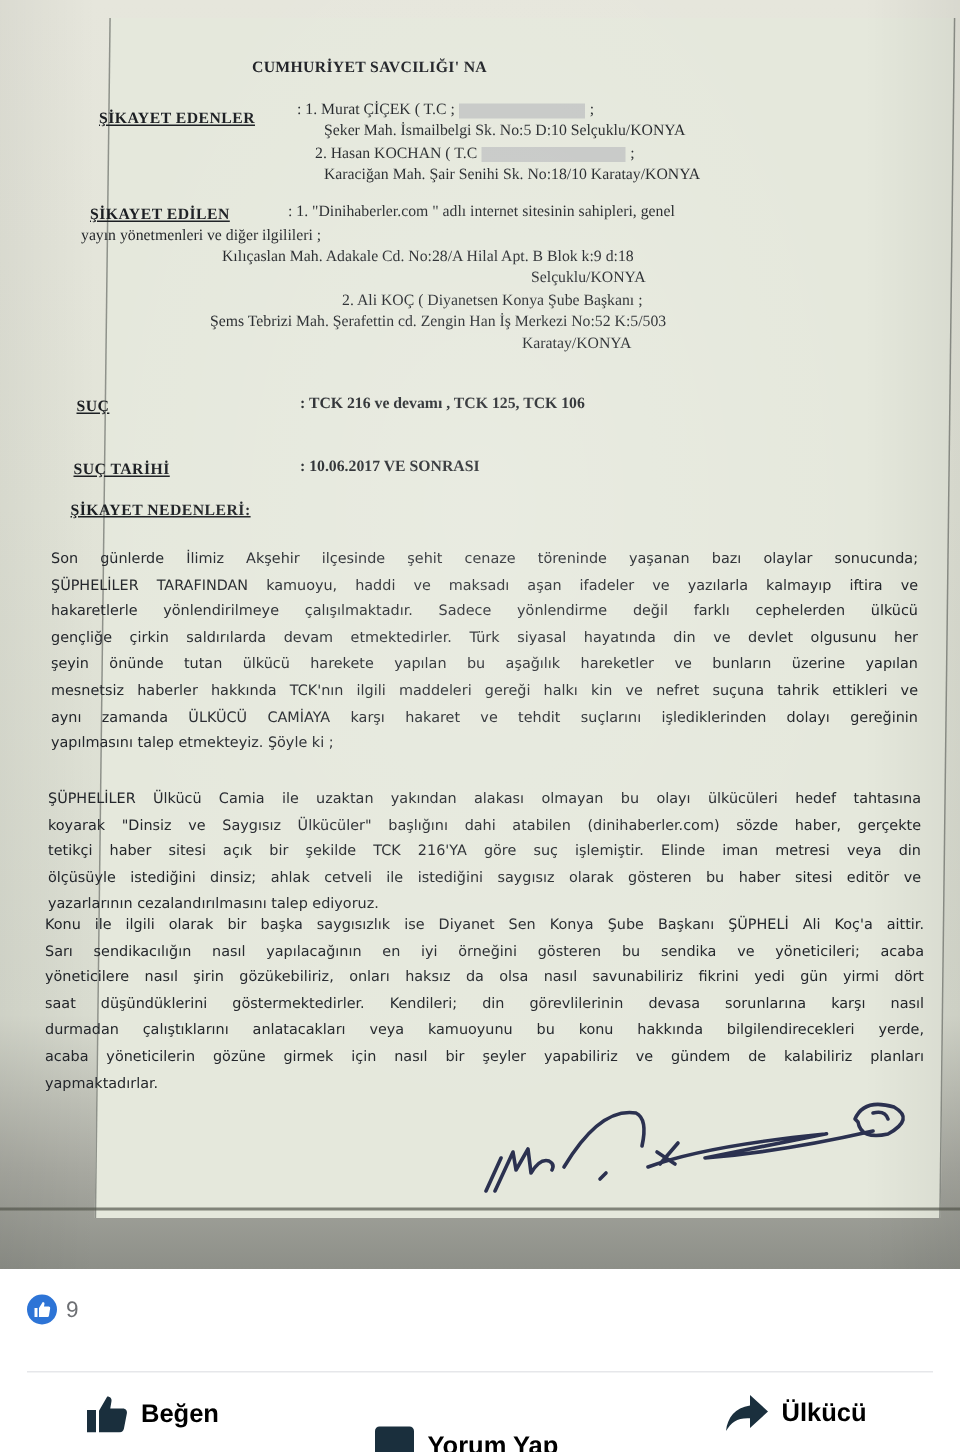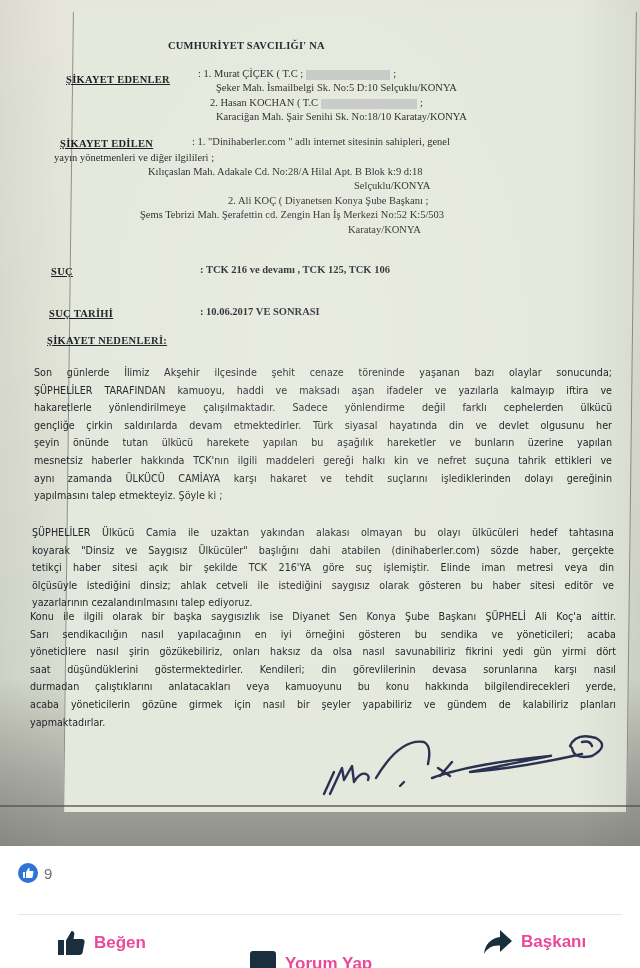--- a/index.html
+++ b/index.html
@@ -78,21 +78,21 @@
   }
   .divider {
     position: absolute; left: 18px; right: 18px; top: 68px; height: 1px; background: #e6e7ea;
   }
   .actions {
     position: absolute; left: 0; top: 78px; width: 640px; height: 40px;
     display: flex; align-items: center;
   }
   .action {
     position: absolute; top: 6px; display: flex; align-items: center; cursor: pointer;
-    font-weight: bold; font-size: 17px; color: #ec4899;
+    font-weight: bold; font-size: 17px; color: #000000;
   }
   .action svg { margin-right: 9px; }
   .action.like { left: 58px; }
   .action.comment { left: 250px; margin-top: 20px; }
   .action.share { left: 484px; }
 </style>
 </head>
 <body>
 
 <div class="photo">
@@ -197,16 +197,16 @@
       <svg width="26" height="28" viewBox="0 0 26 28">
         <path fill="#1a2f3d" d="M3 1h20a3 3 0 0 1 3 3v14a3 3 0 0 1-3 3H11l-6 6v-6H3a3 3 0 0 1-3-3V4a3 3 0 0 1 3-3z"></path>
       </svg>
       <span>Yorum Yap</span>
     </div>
 
     <div class="action share">
       <svg width="28" height="24" viewBox="0 0 28 24">
         <path fill="#1a2f3d" d="M16 0l12 11-12 11v-6.5C8 15 3.5 18 0 24c1-9 6-15.5 16-17z"></path>
       </svg>
-      <span>Başkanı</span>
+      <span>Ülkücü</span>
     </div>
   </div>
 </div>
 
 </body></html>

